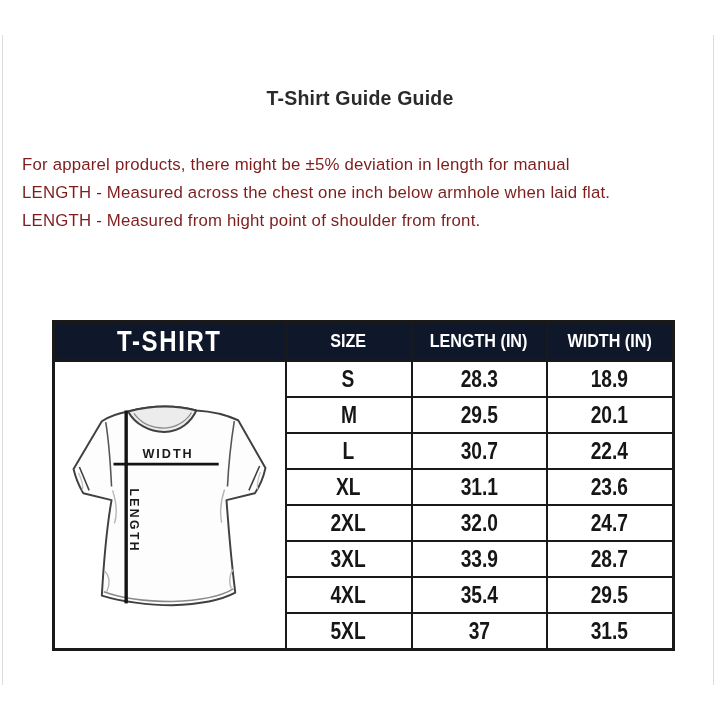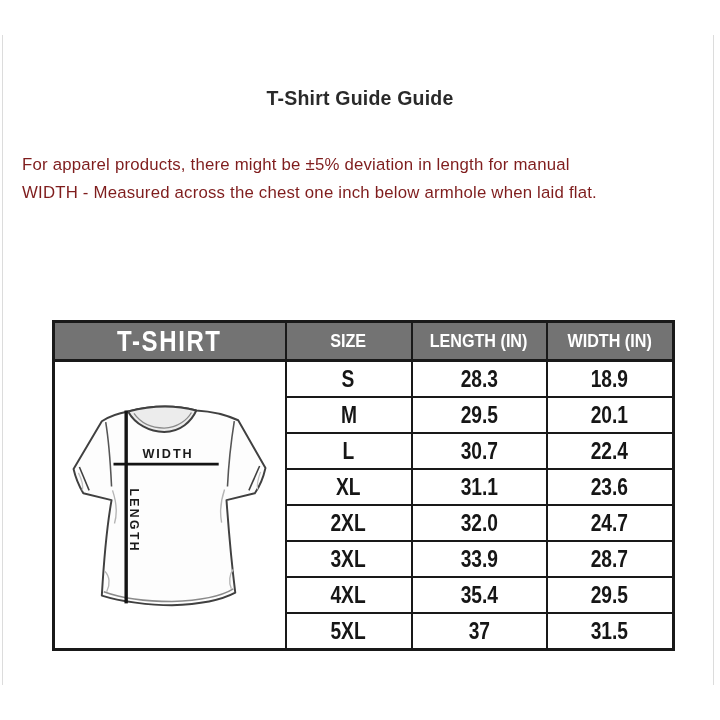--- a/index.html
+++ b/index.html
@@ -63,21 +63,21 @@
     border: 3px solid #191919;
   }
   .size-table th, .size-table td {
     border: 2px solid #191919;
     text-align: center;
     vertical-align: middle;
     padding: 0;
     overflow: hidden;
   }
   .size-table thead th {
-    background: #737373;
+    background: #0f172a;
     color: #ffffff;
     height: 36px;
     font-size: 19px;
     font-weight: 700;
     border-bottom: 3px solid #191919;
   }
   .size-table thead th.product-th {
     font-size: 30px;
     letter-spacing: 2px;
   }
@@ -113,21 +113,22 @@
 <body>
 
 <div class="page">
   <div class="card-edge left"></div>
   <div class="card-edge right"></div>
 
   <h1 class="title">T-Shirt Guide Guide</h1>
 
   <div class="intro">
     <div class="intro-line">For apparel products, there might be ±5% deviation in length for manual</div>
-    <div class="intro-line">WIDTH - Measured across the chest one inch below armhole when laid flat.</div>
+    <div class="intro-line">LENGTH - Measured across the chest one inch below armhole when laid flat.</div>
+    <div class="intro-line">LENGTH - Measured from hight point of shoulder from front.</div>
   </div>
 
   <table class="size-table">
     <colgroup>
       <col style="width:232px">
       <col style="width:126px">
       <col style="width:135px">
       <col style="width:127px">
     </colgroup>
     <thead>

